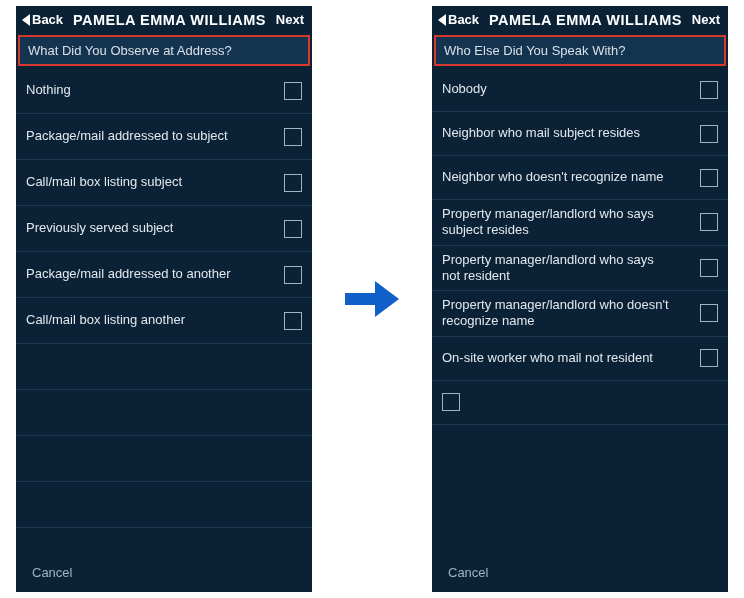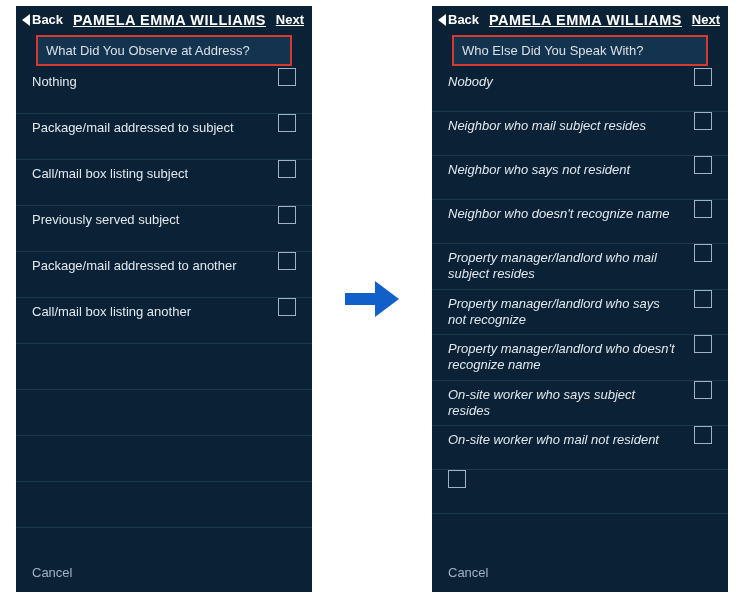--- a/index.html
+++ b/index.html
@@ -49,53 +49,52 @@
     border-top: 6px solid transparent;
     border-bottom: 6px solid transparent;
     border-right: 8px solid #ffffff;
   }
   .title {
     flex: 1;
     text-align: center;
     font-size: 14.5px;
     letter-spacing: 0.5px;
     font-weight: 600;
-    text-decoration: underline;
   }
   .next {
     font-size: 13px;
     font-weight: 700;
     cursor: pointer;
     padding: 2px 2px;
-    text-decoration: underline;
   }
   .section-hdr {
     background: #13334e;
     color: #d7e0e8;
     font-size: 13px;
     padding: 6px 8px;
     border: 2px solid #d63a2f;
-    margin: 2px 20px;
+    margin: 2px 2px;
     font-weight: 500;
   }
   .list {
     flex: 1;
     overflow: hidden;
     display: flex;
     flex-direction: column;
   }
   .row {
     display: flex;
+    align-items: center;
     justify-content: space-between;
-    padding: 0 16px;
+    padding: 0 10px;
     border-bottom: 1px solid #1b3a52;
     min-height: 46px;
     gap: 10px;
   }
-  .row.compact { min-height: 44px; font-style: italic; }
+  .row.compact { min-height: 44px; }
   .row-label {
     color: #e2e8ee;
     font-size: 13px;
     line-height: 1.25;
     padding: 6px 0;
     max-width: 230px;
   }
   .chk {
     width: 18px;
     height: 18px;
@@ -207,41 +206,33 @@
     <div class="list">
       <div class="row compact">
           <span class="row-label">Nobody</span>
           <span class="chk"></span>
         </div>
       <div class="row compact">
           <span class="row-label">Neighbor who mail subject resides</span>
           <span class="chk"></span>
         </div>
       <div class="row compact">
-          <span class="row-label">Neighbor who says not resident</span>
-          <span class="chk"></span>
-        </div>
-      <div class="row compact">
           <span class="row-label">Neighbor who doesn't recognize name</span>
           <span class="chk"></span>
         </div>
       <div class="row compact">
-          <span class="row-label">Property manager/landlord who mail subject resides</span>
-          <span class="chk"></span>
-        </div>
-      <div class="row compact">
-          <span class="row-label">Property manager/landlord who says not recognize</span>
+          <span class="row-label">Property manager/landlord who says subject resides</span>
+          <span class="chk"></span>
+        </div>
+      <div class="row compact">
+          <span class="row-label">Property manager/landlord who says not resident</span>
           <span class="chk"></span>
         </div>
       <div class="row compact">
           <span class="row-label">Property manager/landlord who doesn't recognize name</span>
-          <span class="chk"></span>
-        </div>
-      <div class="row compact">
-          <span class="row-label">On-site worker who says subject resides</span>
           <span class="chk"></span>
         </div>
       <div class="row compact">
           <span class="row-label">On-site worker who mail not resident</span>
           <span class="chk"></span>
         </div>
       <div class="row compact">
           <span class="chk"></span>
         </div>
     </div>

